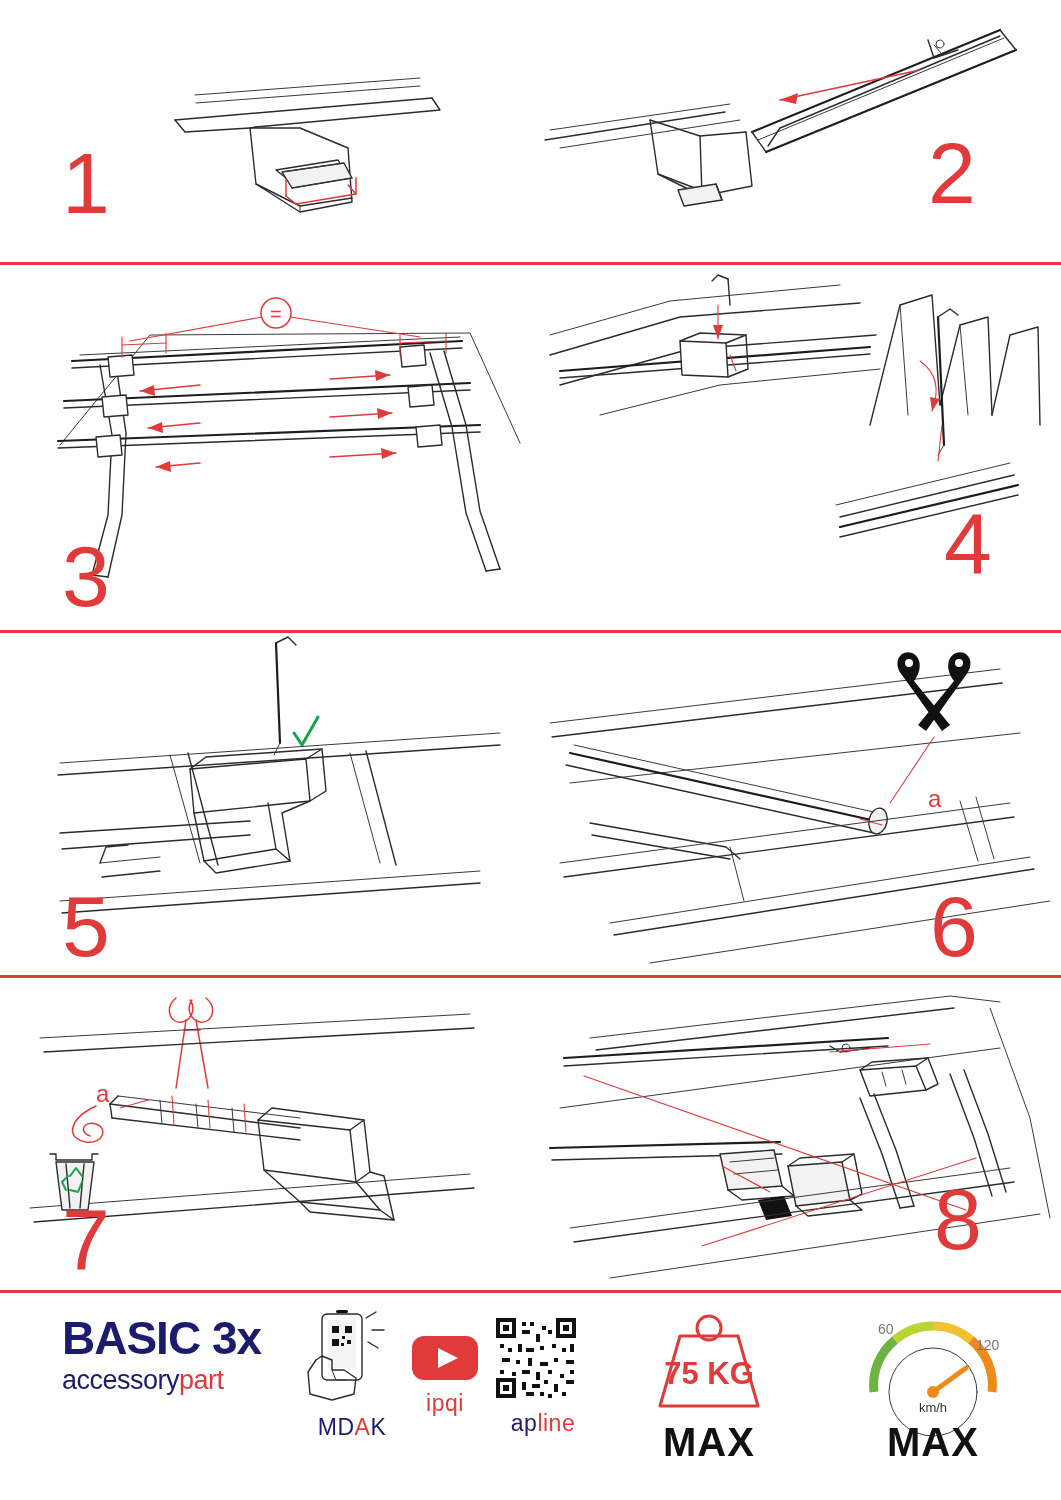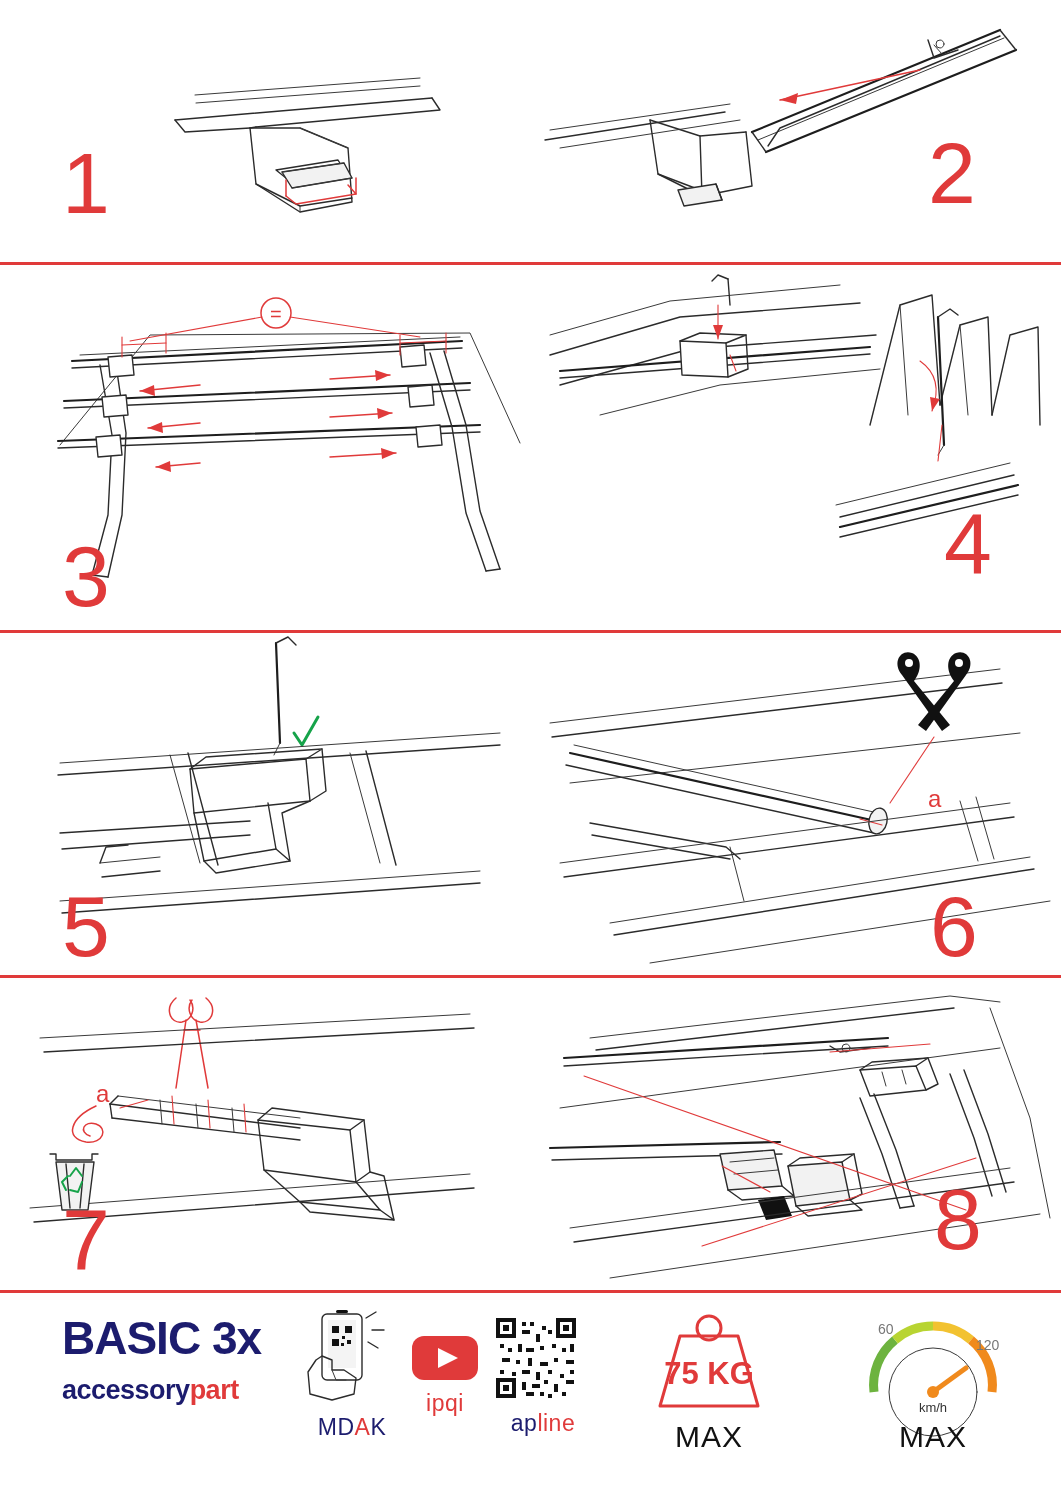--- a/index.html
+++ b/index.html
@@ -23,31 +23,31 @@
   .fillgrey{fill:#f2f2f2;}
   .green{fill:none;stroke:#16a34a;stroke-width:3;stroke-linecap:round;stroke-linejoin:round;}
   .blk{fill:#111;}
   .lbl-a{font-family:"Liberation Sans",sans-serif;font-size:24px;fill:#e03a3a;}
   .eqtxt{font-family:"Liberation Sans",sans-serif;font-size:20px;fill:#e03a3a;}
 
   
   .footer{position:absolute;left:0;top:1290px;width:1061px;height:188px;}
   .brandbox{position:absolute;left:62px;top:22px;width:230px;}
   .brand-title{font-family:"Liberation Sans",sans-serif;font-weight:bold;font-size:46px;color:#1c1c6e;letter-spacing:-1px;line-height:52px;}
-  .brand-sub{font-family:"Liberation Sans",sans-serif;font-weight:bold;font-size:27px;line-height:32px;margin-top:10px;letter-spacing:-0.5px;}
+  .brand-sub{font-family:"Liberation Sans",sans-serif;font-weight:normal;font-size:27px;line-height:32px;letter-spacing:-0.5px;}
   .brand-sub .a{color:#1c1c6e;}
   .brand-sub .b{color:#e03a3a;}
 
   .logo-item{position:absolute;text-align:center;}
   .logo-cap{font-family:"Liberation Sans",sans-serif;font-size:23px;margin-top:8px;letter-spacing:0.5px;}
   .cap-mdak{color:#1c1c6e;} .cap-mdak .k{color:#e03a3a;}
   .cap-ipqi{color:#e03a3a;}
   .cap-apline{color:#1c1c6e;} .cap-apline .l{color:#e03a3a;}
 
-  .maxlabel{font-family:"Liberation Sans",sans-serif;font-size:30px;color:#111;text-align:center;letter-spacing:1px;margin-top:4px;}
+  .maxlabel{font-family:"Liberation Sans",sans-serif;font-size:40px;color:#111;text-align:center;letter-spacing:1px;margin-top:4px;font-weight:bold;}
   .kgtext{font-family:"Liberation Sans",sans-serif;font-size:31px;fill:#e03a3a;font-weight:bold;}
   .gauge-num{font-family:"Liberation Sans",sans-serif;font-size:14px;fill:#777;}
   .gauge-unit{font-family:"Liberation Sans",sans-serif;font-size:13px;fill:#333;}
 </style>
 </head>
 <body>
 
 <div class="sheet">
 
   <div class="divider d1"></div>

